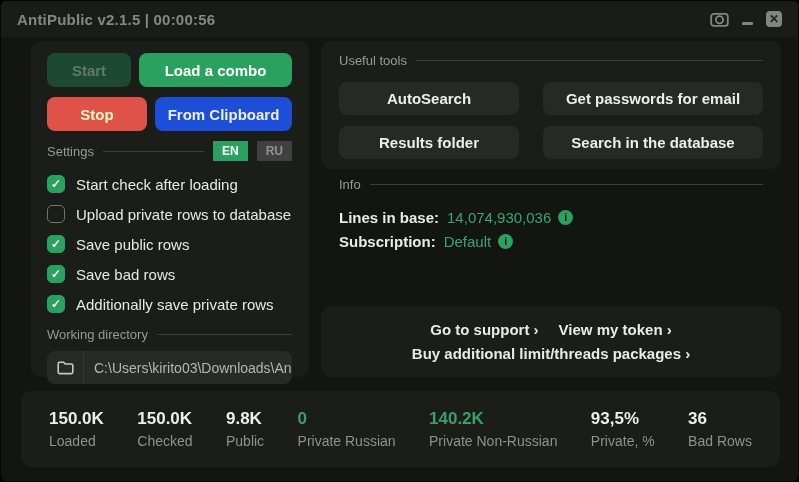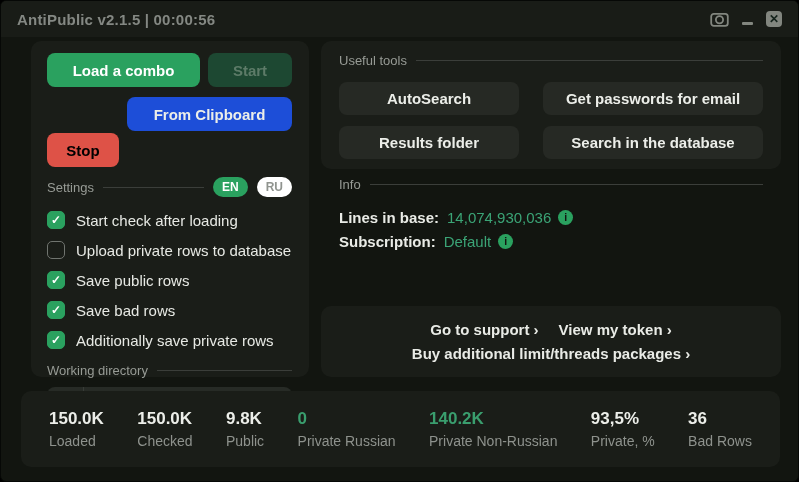--- a/index.html
+++ b/index.html
@@ -35,29 +35,29 @@
 
   
   .btn-row { display:flex; gap:8px; margin-bottom:10px; }
   .btn {
     height:34px; border:none; border-radius:8px; font-family:inherit;
     font-size:15px; font-weight:600; cursor:pointer; display:flex;
     align-items:center; justify-content:center;
   }
   .btn-start { width:84px; background:#1d4832; color:#5d7b68; }
   .btn-load  { flex:1; background:#2aa15f; color:#fff; }
-  .btn-stop  { width:72px; background:#de5247; color:#000000;margin-top:36px; }
+  .btn-stop  { width:100px; background:#de5247; color:#fef9c3; }
   .btn-clip  { flex:1; background:#1d4ed8; color:#eceee9; }
 
   
   .sec-head { display:flex; align-items:center; gap:9px; color:#979b95; font-size:13px; }
   .sec-line { flex:1; height:1px; background:#3b3e3a; }
-  .pill { font-size:12px; font-weight:700; padding:3px 9px; border-radius:10px; cursor:pointer; }
+  .pill { font-size:12px; font-weight:700; padding:3px 9px; border-radius:0; cursor:pointer; }
   .pill-en { background:#2aa15f; color:#fff; }
-  .pill-ru { background:#ffffff; color:#90948f; }
+  .pill-ru { background:#404040; color:#90948f; }
 
   
   .cb-list { margin-top:8px; }
   .cb-row { display:flex; align-items:center; gap:11px; height:30px; cursor:pointer; }
   .cb {
     width:18px; height:18px; border-radius:5px; flex:0 0 18px;
     border:1.5px solid #70746f; display:flex; align-items:center; justify-content:center;
   }
   .cb.checked { background:#2aa15f; border-color:#2aa15f; }
   .cb .tick { display:none; color:#fff; font-size:12px; font-weight:700; line-height:1; }
@@ -129,22 +129,22 @@
           <span class="min-bar"></span>
         </span>
       <span class="tb-btn">
         <span class="close-box">✕</span>
       </span>
     </div>
   </div>
 
   <div class="panel left-panel">
     <div class="btn-row">
+      <button class="btn btn-start">Start</button>
       <button class="btn btn-load">Load a combo</button>
-      <button class="btn btn-start">Start</button>
     </div>
     <div class="btn-row">
       <button class="btn btn-stop">Stop</button>
       <button class="btn btn-clip">From Clipboard</button>
     </div>
 
     <div class="sec-head">
       <span>Settings</span>
       <span class="sec-line"></span>
       <span class="pill pill-en">EN</span>

